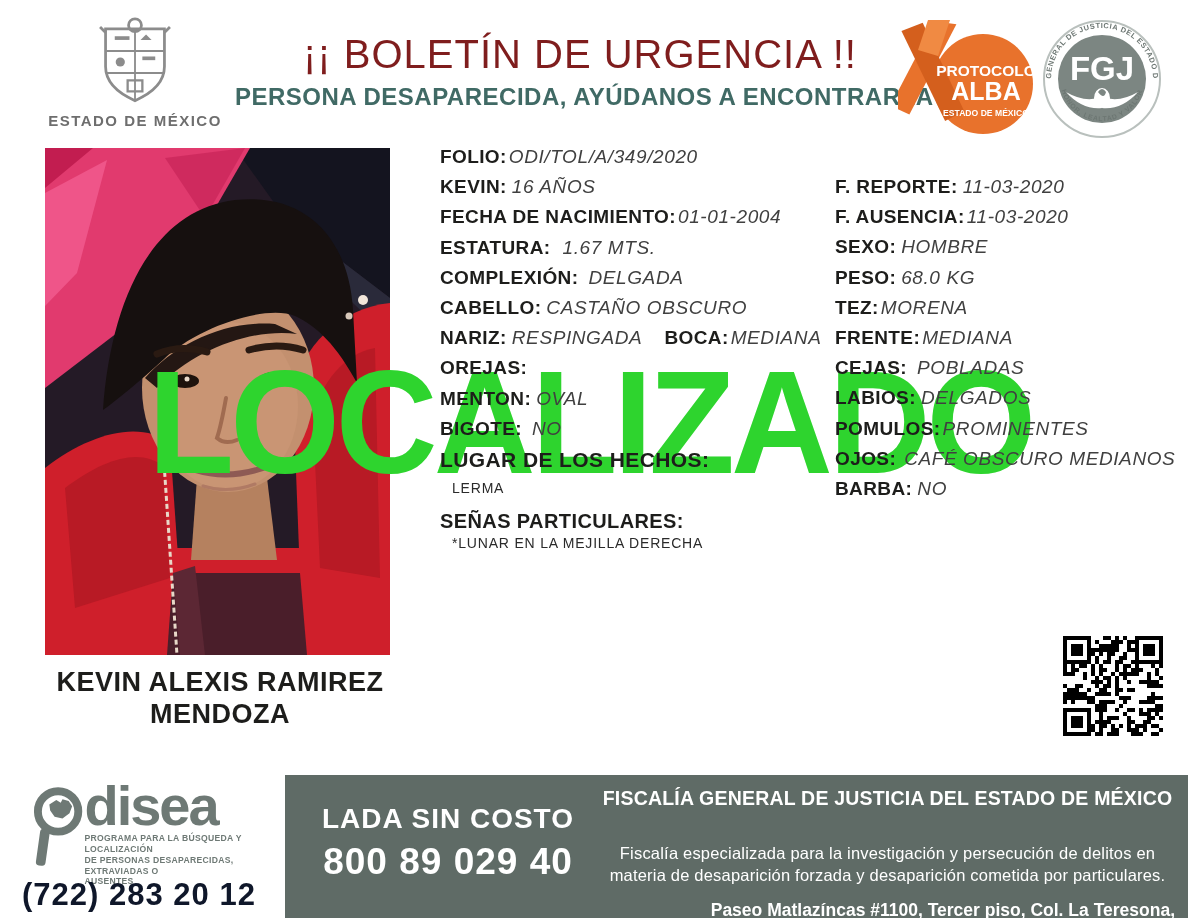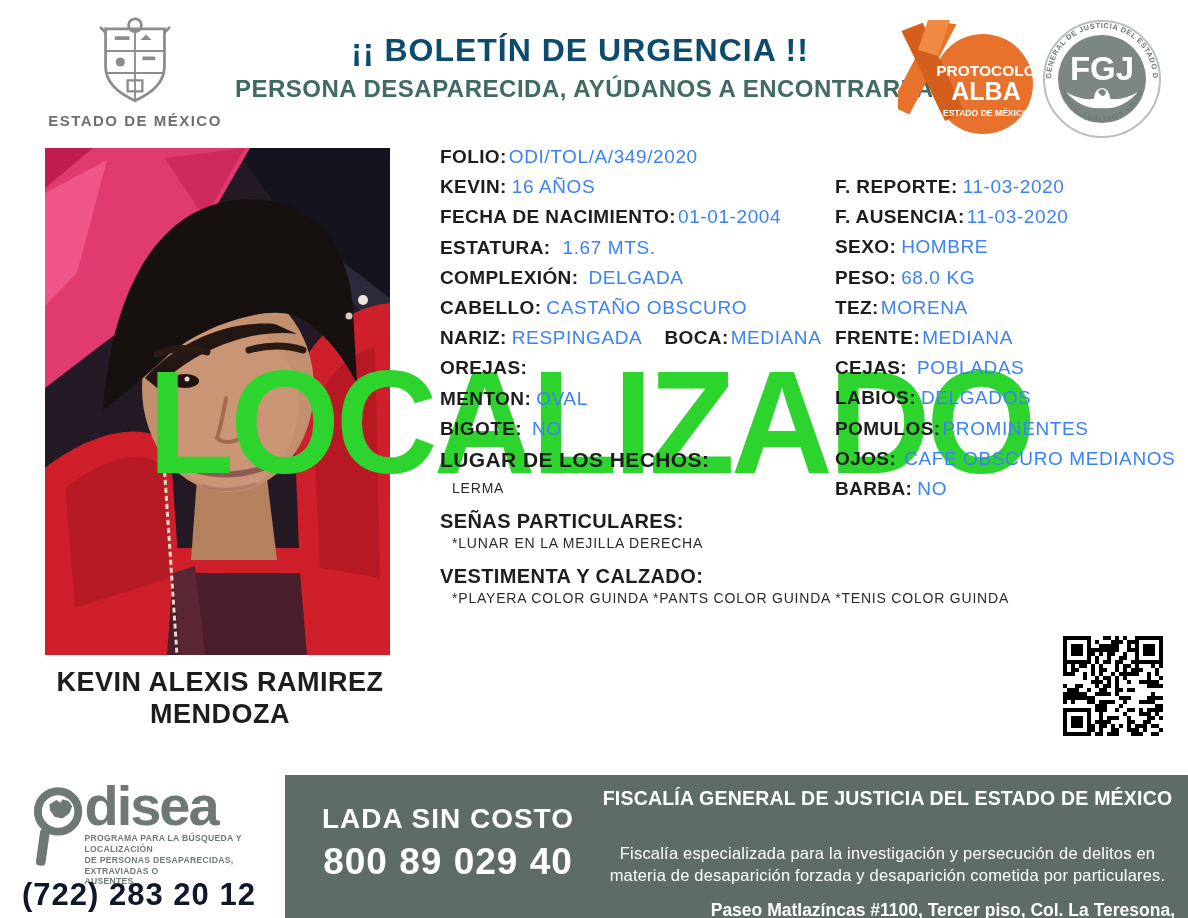--- a/index.html
+++ b/index.html
@@ -5,41 +5,41 @@
   html,body{margin:0;padding:0;background:#e8e8e8;}
   .page{position:relative;width:1188px;height:918px;background:#ffffff;overflow:hidden;
         font-family:"Liberation Sans", sans-serif;color:#1d1d1b;margin:0 auto;}
 
   
   .coat{position:absolute;left:40px;top:16px;width:190px;text-align:center;}
   .coat svg{display:block;margin:0 auto;}
   .coat .cap{font-size:15px;font-weight:bold;color:#6e6e6e;letter-spacing:1.5px;margin-top:4px;white-space:nowrap;}
 
   .titles{position:absolute;left:235px;top:32px;width:690px;text-align:center;}
-  .title{font-size:32px;font-weight:bold;color:#0c4a6e;letter-spacing:1px;white-space:nowrap;}
+  .title{font-size:40px;font-weight:normal;color:#7f1d1d;letter-spacing:1px;white-space:nowrap;}
   .subtitle{font-size:24px;font-weight:bold;color:#406a65;letter-spacing:0.5px;margin-top:6px;white-space:nowrap;}
 
   .alba{position:absolute;left:898px;top:18px;width:140px;height:120px;}
   .fgj{position:absolute;left:1038px;top:18px;width:128px;height:122px;}
 
   
   .photo{position:absolute;left:45px;top:148px;width:345px;height:507px;z-index:0;}
 
   
   .watermark{position:absolute;left:148px;top:352px;width:920px;z-index:1;
              font-size:141px;font-weight:bold;color:#2ed42e;letter-spacing:-4px;
              transform:scaleY(1.04);white-space:nowrap;line-height:1;}
 
   
   .fields{position:absolute;left:440px;top:146px;width:740px;z-index:2;}
   .colL{position:absolute;left:0;top:0;width:392px;}
   .colR{position:absolute;left:395px;top:30px;width:350px;}
   .frow{height:30.2px;display:flex;white-space:nowrap;}
   .lab{font-weight:bold;font-size:19px;letter-spacing:0.4px;}
-  .val{font-size:19px;margin-left:5px;letter-spacing:0.6px;color:#3b82f6;}
+  .val{font-size:19px;margin-left:5px;letter-spacing:0.6px;color:#404040;font-style:italic;}
   .lab2{font-weight:bold;font-size:19px;letter-spacing:0.4px;margin-left:22px;}
   .subval{font-size:14px;letter-spacing:0.8px;color:#2a2a2a;margin:2px 0 0 12px;}
   .sect{margin-top:14px;}
   .sect .lab{font-size:20px;}
 
   
   .name{position:absolute;left:20px;top:666px;width:400px;text-align:center;z-index:2;
         font-size:27px;font-weight:bold;letter-spacing:0.5px;line-height:1.2;}
 
   
@@ -223,24 +223,20 @@
         <span class="val" style="margin-left:10px">NO</span>
       </div>
       <div class="frow">
         <span class="lab" style="font-size:21px">LUGAR DE LOS HECHOS:</span>
       </div>
       <div class="subval">LERMA</div>
 
       <div class="sect">
         <div class="lab">SEÑAS PARTICULARES:</div>
         <div class="subval">*LUNAR EN LA MEJILLA DERECHA</div>
-      </div>
-      <div class="sect" style="width:700px">
-        <div class="lab">VESTIMENTA Y CALZADO:</div>
-        <div class="subval">*PLAYERA COLOR GUINDA *PANTS COLOR GUINDA *TENIS COLOR GUINDA</div>
       </div>
     </div>
 
     <div class="colR">
       <div class="frow">
         <span class="lab">F. REPORTE:</span>
         <span class="val">11-03-2020</span>
       </div>
       <div class="frow">
         <span class="lab">F. AUSENCIA:</span>

